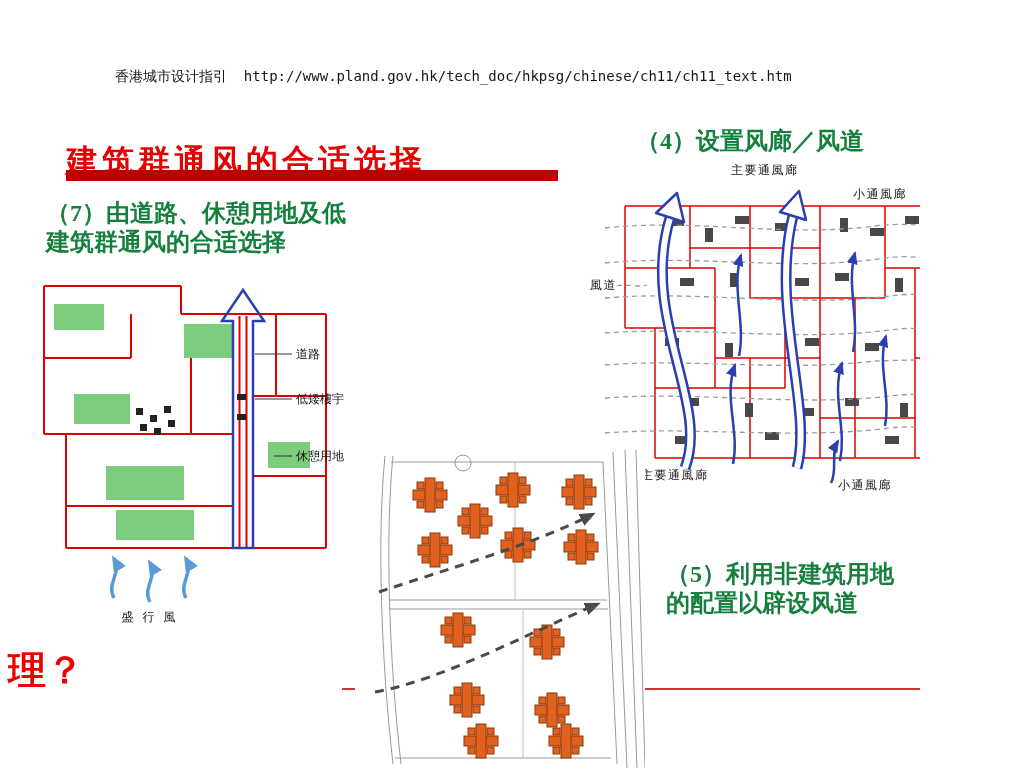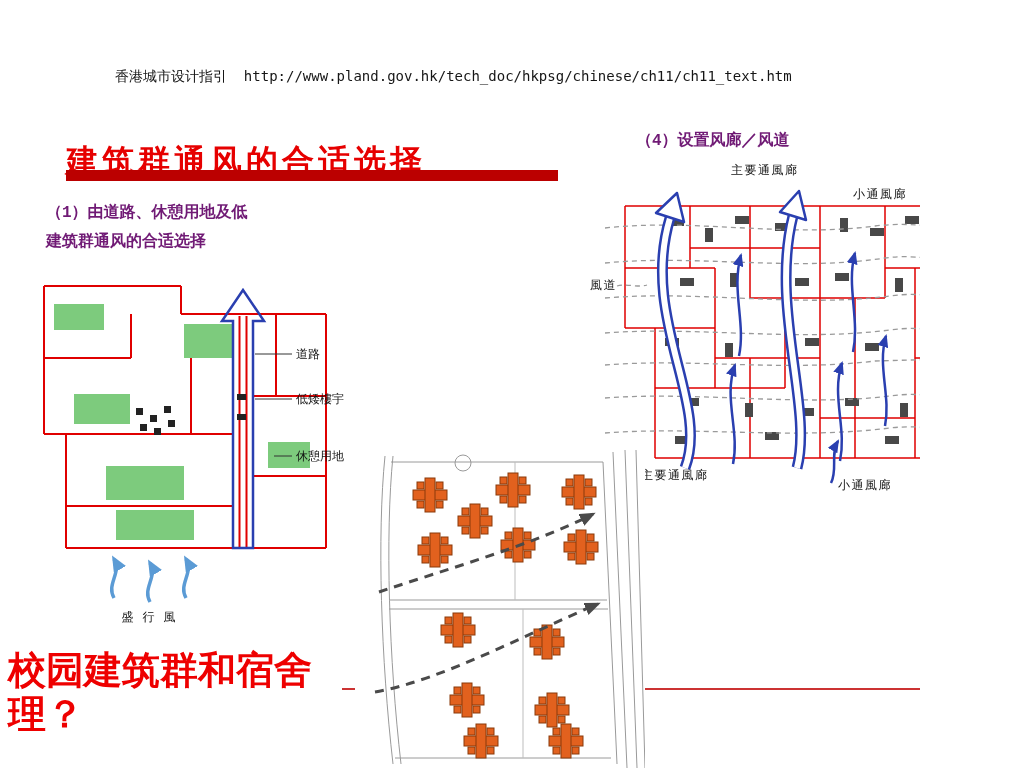--- a/index.html
+++ b/index.html
@@ -3,21 +3,21 @@
 <meta charset="utf-8">
 <style>
   * { margin:0; padding:0; box-sizing:border-box; }
   html,body { width:1024px; height:768px; }
   body { background:#ffffff; font-family:"Liberation Serif", serif; }
   .slide { position:relative; width:920px; height:768px; background:#fff; overflow:hidden; }
   .abs { position:absolute; }
   .header-line { font-family:"DejaVu Sans Mono", monospace; font-size:14px; color:#161616; white-space:pre; }
   .title { font-size:32px; font-weight:bold; color:#e60000; letter-spacing:4px; white-space:nowrap;margin-top:12px; }
   .bar { background:#bb0000; }
-  .cap { color:#701a75; font-weight:bold; font-size:16px; line-height:29px; white-space:nowrap;font-family:Liberation Mono, monospace; }
+  .cap { color:#15803d; font-weight:bold; font-size:24px; line-height:29px; white-space:nowrap; }
   .question { color:#ee0000; font-weight:bold; font-size:38px; line-height:44px; white-space:nowrap; }
   .divider { background:#cc3333; }
   svg text { font-family:"Liberation Serif", serif; fill:#111; font-size:12px; }
 </style>
 </head>
 <body>
 
 <div class="slide">
 
   <svg width="0" height="0" style="position:absolute">
@@ -38,21 +38,21 @@
   </svg>
 
   <div class="abs header-line" style="left:115px;top:68px">香港城市设计指引  http://www.pland.gov.hk/tech_doc/hkpsg/chinese/ch11/ch11_text.htm</div>
 
   <div class="abs title" style="left:66px;top:128px">建筑群通风的合适选择</div>
   <div class="abs bar" style="left:66px;top:170px;width:492px;height:11px"></div>
 
   <div class="abs cap" style="left:636px;top:127px">（4）设置风廊／风道</div>
 
   <div class="abs cap" style="left:46px;top:199px">
-    <div>（1）由道路、休憩用地及低</div>
+    <div>（7）由道路、休憩用地及低</div>
     <div>建筑群通风的合适选择</div>
   </div>
 
   <svg class="abs" style="left:36px;top:276px" width="330" height="352" viewBox="0 0 330 352">
     <g stroke="#e00000" stroke-width="2" fill="none">
       <path d="M8,10 H145 M8,10 V158 M145,10 V38 M145,38 H290 M290,38 V272 M95,38 V82 M8,82 H95 M155,82 V158 M8,158 H197 M30,158 V272 M30,272 H290 M240,38 V120 M217,120 H290 M217,200 H290 M30,230 H197"></path>
       <path d="M203.5,40 V272 M210.5,40 V272"></path>
     </g>
     <g fill="#7dcb7d">
       <rect x="18" y="28" width="50" height="26"></rect>
@@ -199,19 +199,22 @@
       <use href="#bldg" x="197" y="260"></use>
       <use href="#bldg" x="126" y="291"></use>
       <use href="#bldg" x="211" y="291"></use>
     </g>
     <g stroke="#4a4a4a" stroke-width="3" fill="none" stroke-dasharray="9 7">
       <path d="M24,142 C95,118 175,96 238,64" marker-end="url(#mDark)"></path>
       <path d="M20,242 C88,230 175,182 243,154" marker-end="url(#mDark)"></path>
     </g>
   </svg>
 
+  <div class="abs cap" style="left:666px;top:560px">
+    <div>（5）利用非建筑用地</div>
+    <div>的配置以辟设风道</div>
+  </div>
 
   <div class="abs question" style="left:8px;top:648px;z-index:3">
-    <div>校园建筑群和宿舍</div>
     <div>理？</div>
   </div>
 
 </div>
 
 </body></html>

